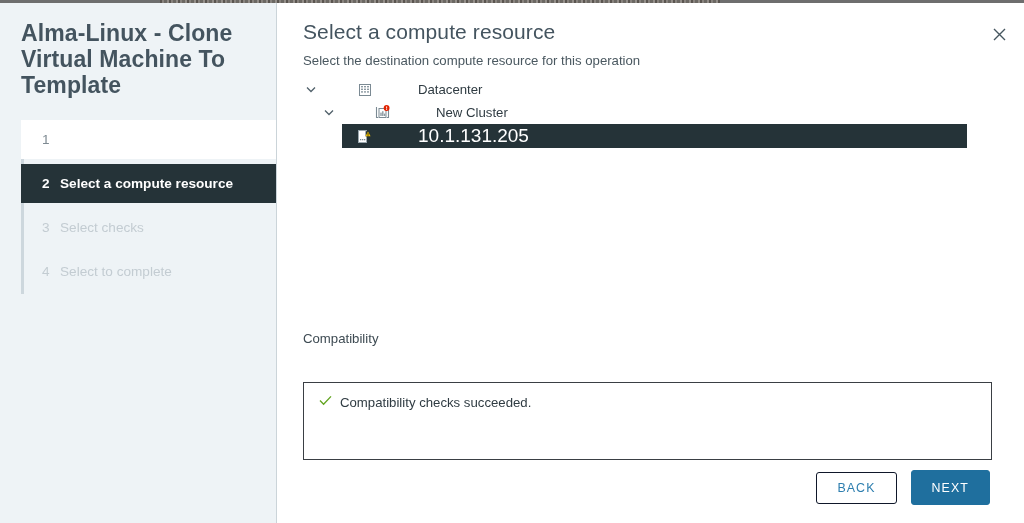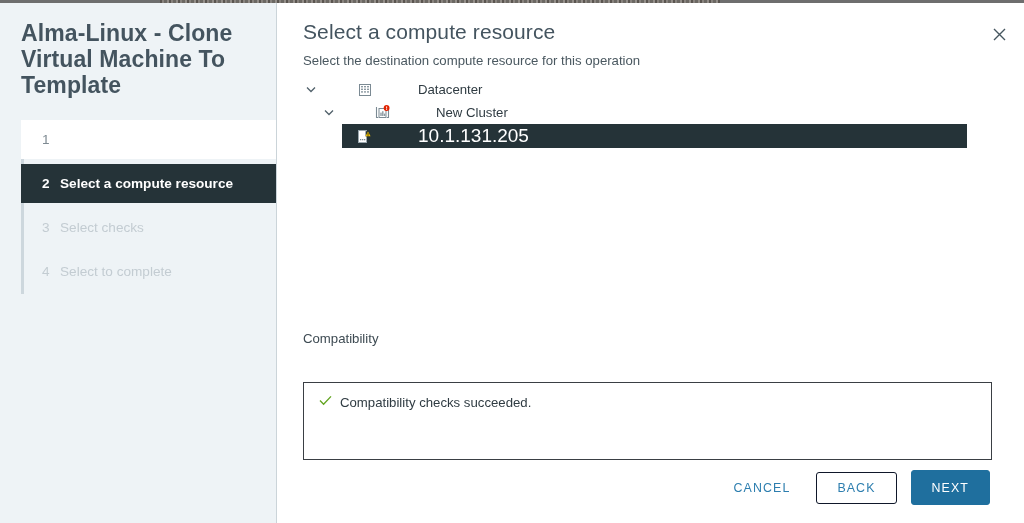--- a/index.html
+++ b/index.html
@@ -402,19 +402,18 @@
         <span class="check-icon">
           <svg width="13" height="11" viewBox="0 0 13 11">
             <path d="M1 5.6 L4.6 9.2 L12 1.4" stroke="#62a420" stroke-width="1.35" fill="none"></path>
           </svg>
         </span>
         <span>Compatibility checks succeeded.</span>
       </div>
     </div>
 
     <div class="footer">
-      <button class="btn btn-link">CANCEL</button>
       <button class="btn btn-outline">BACK</button>
       <button class="btn btn-primary">NEXT</button>
     </div>
 
   </div>
 </div>
 
 </body></html>

